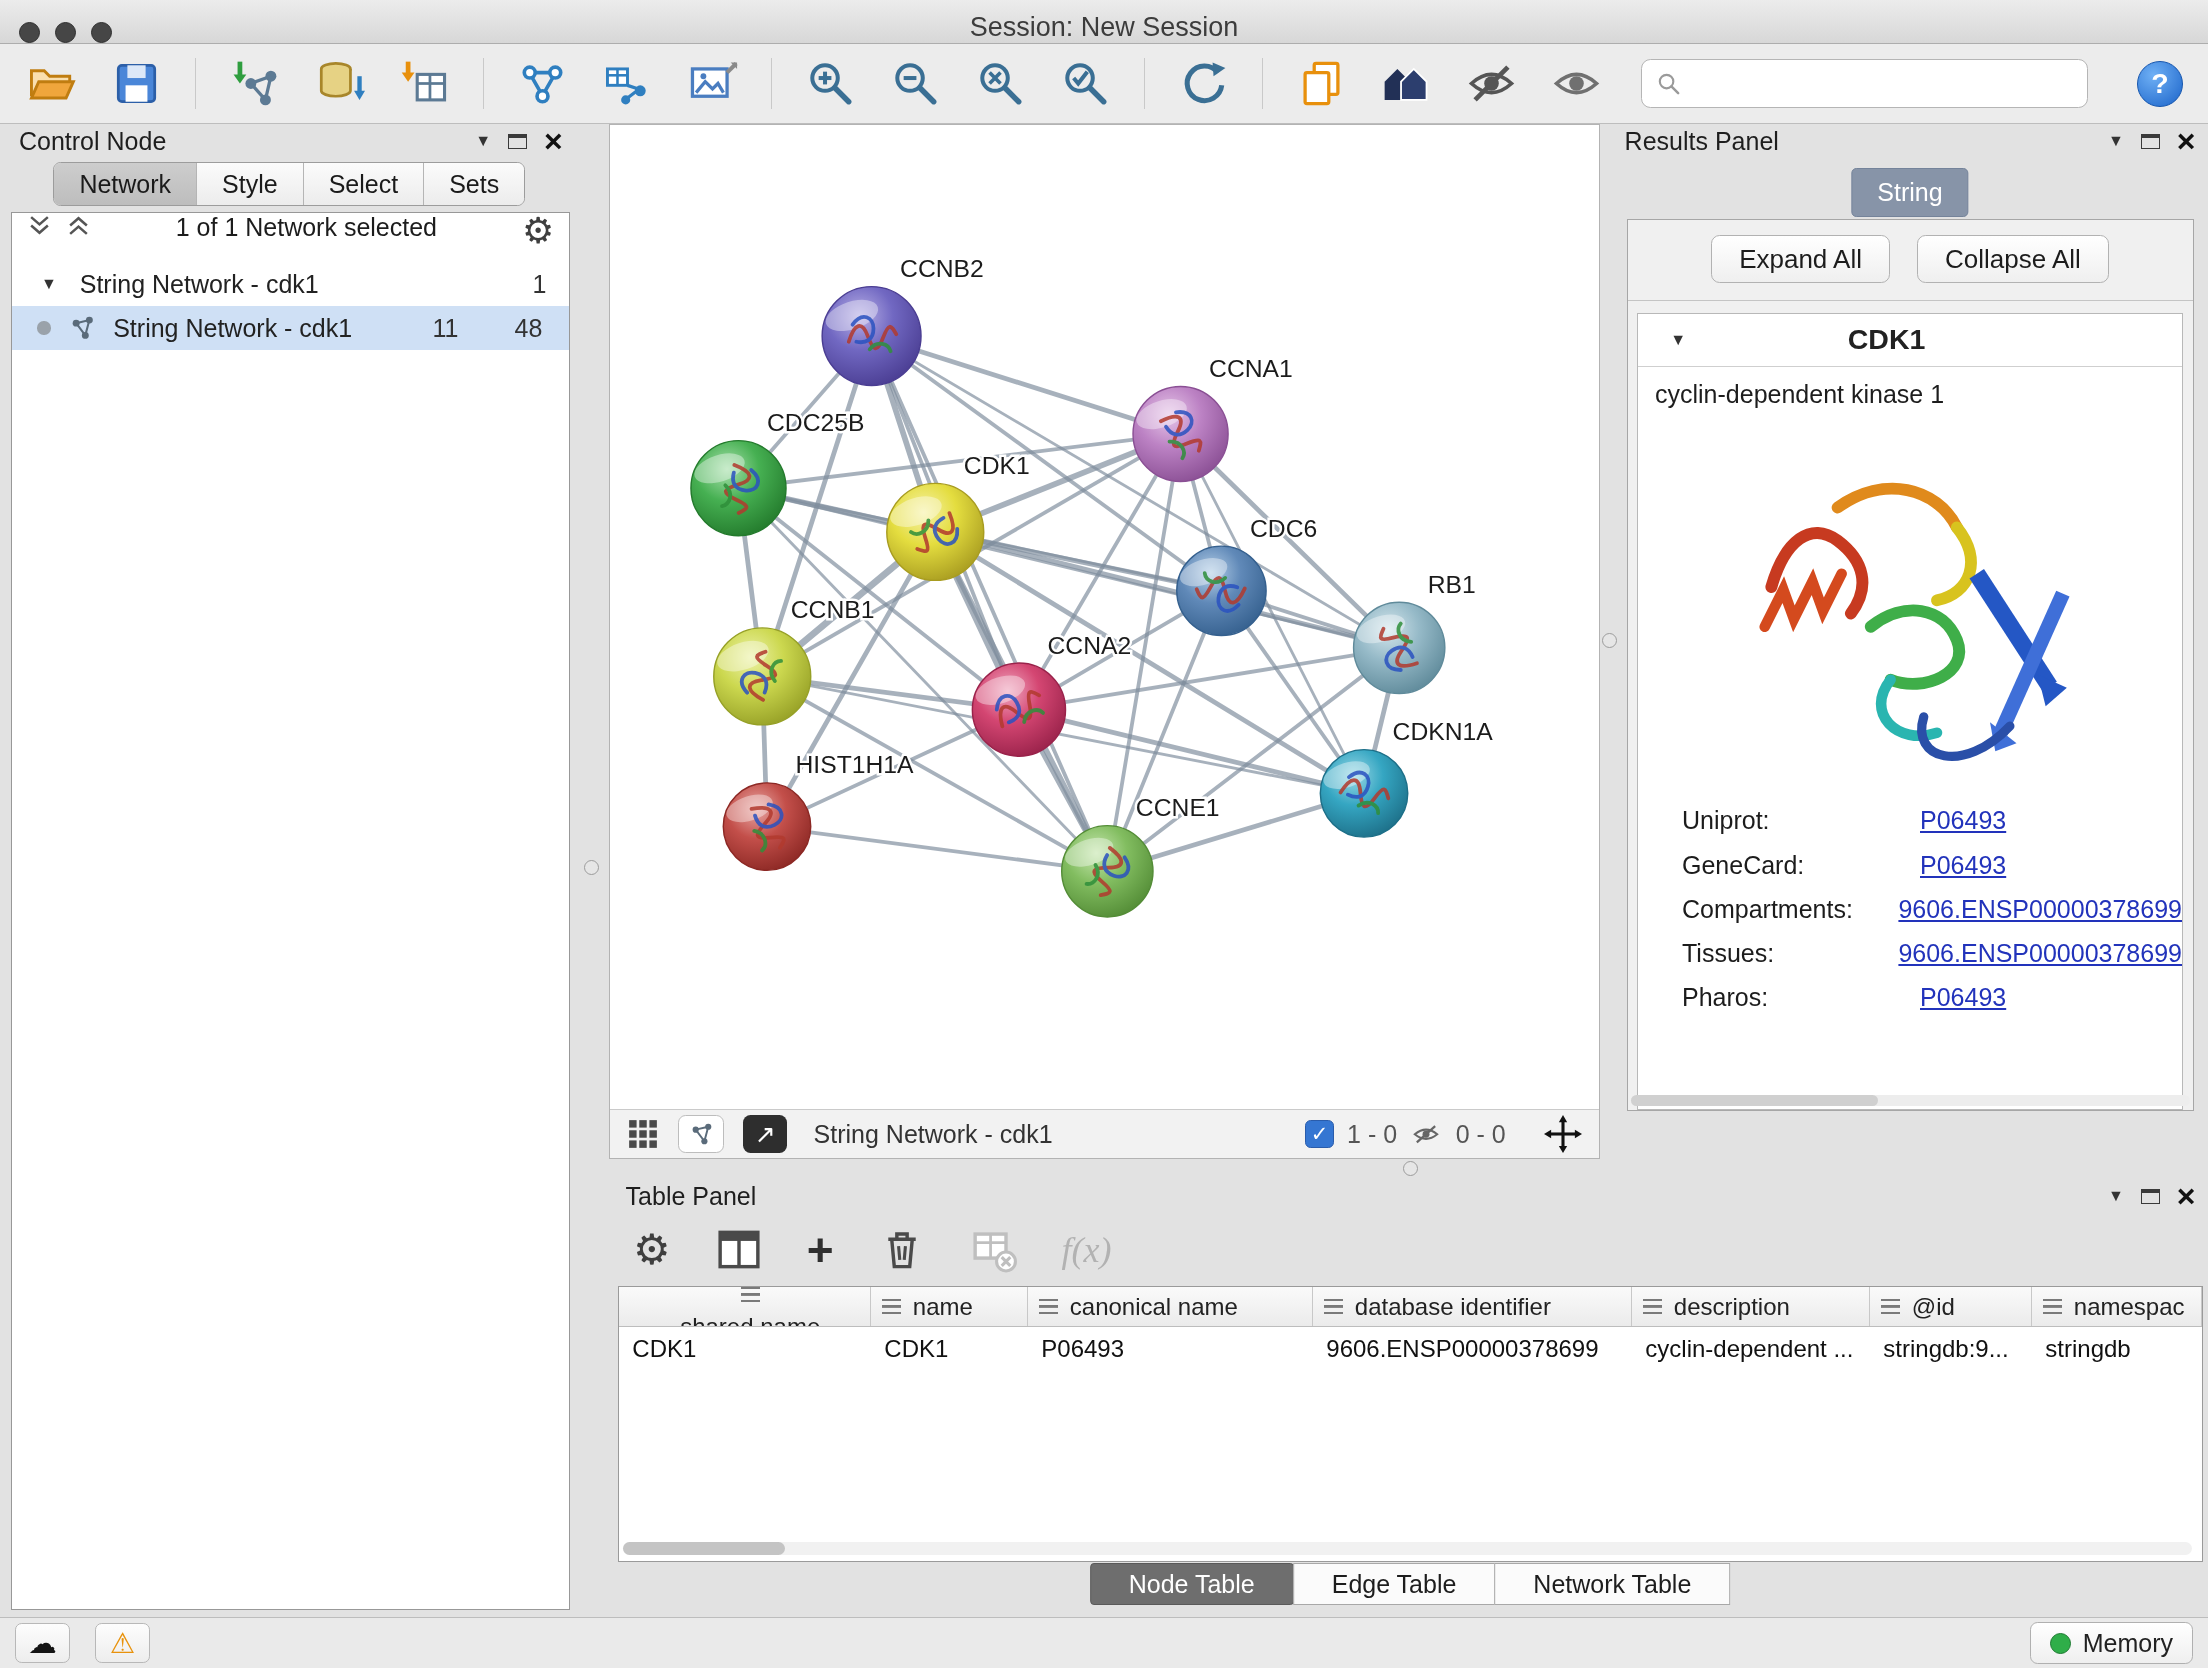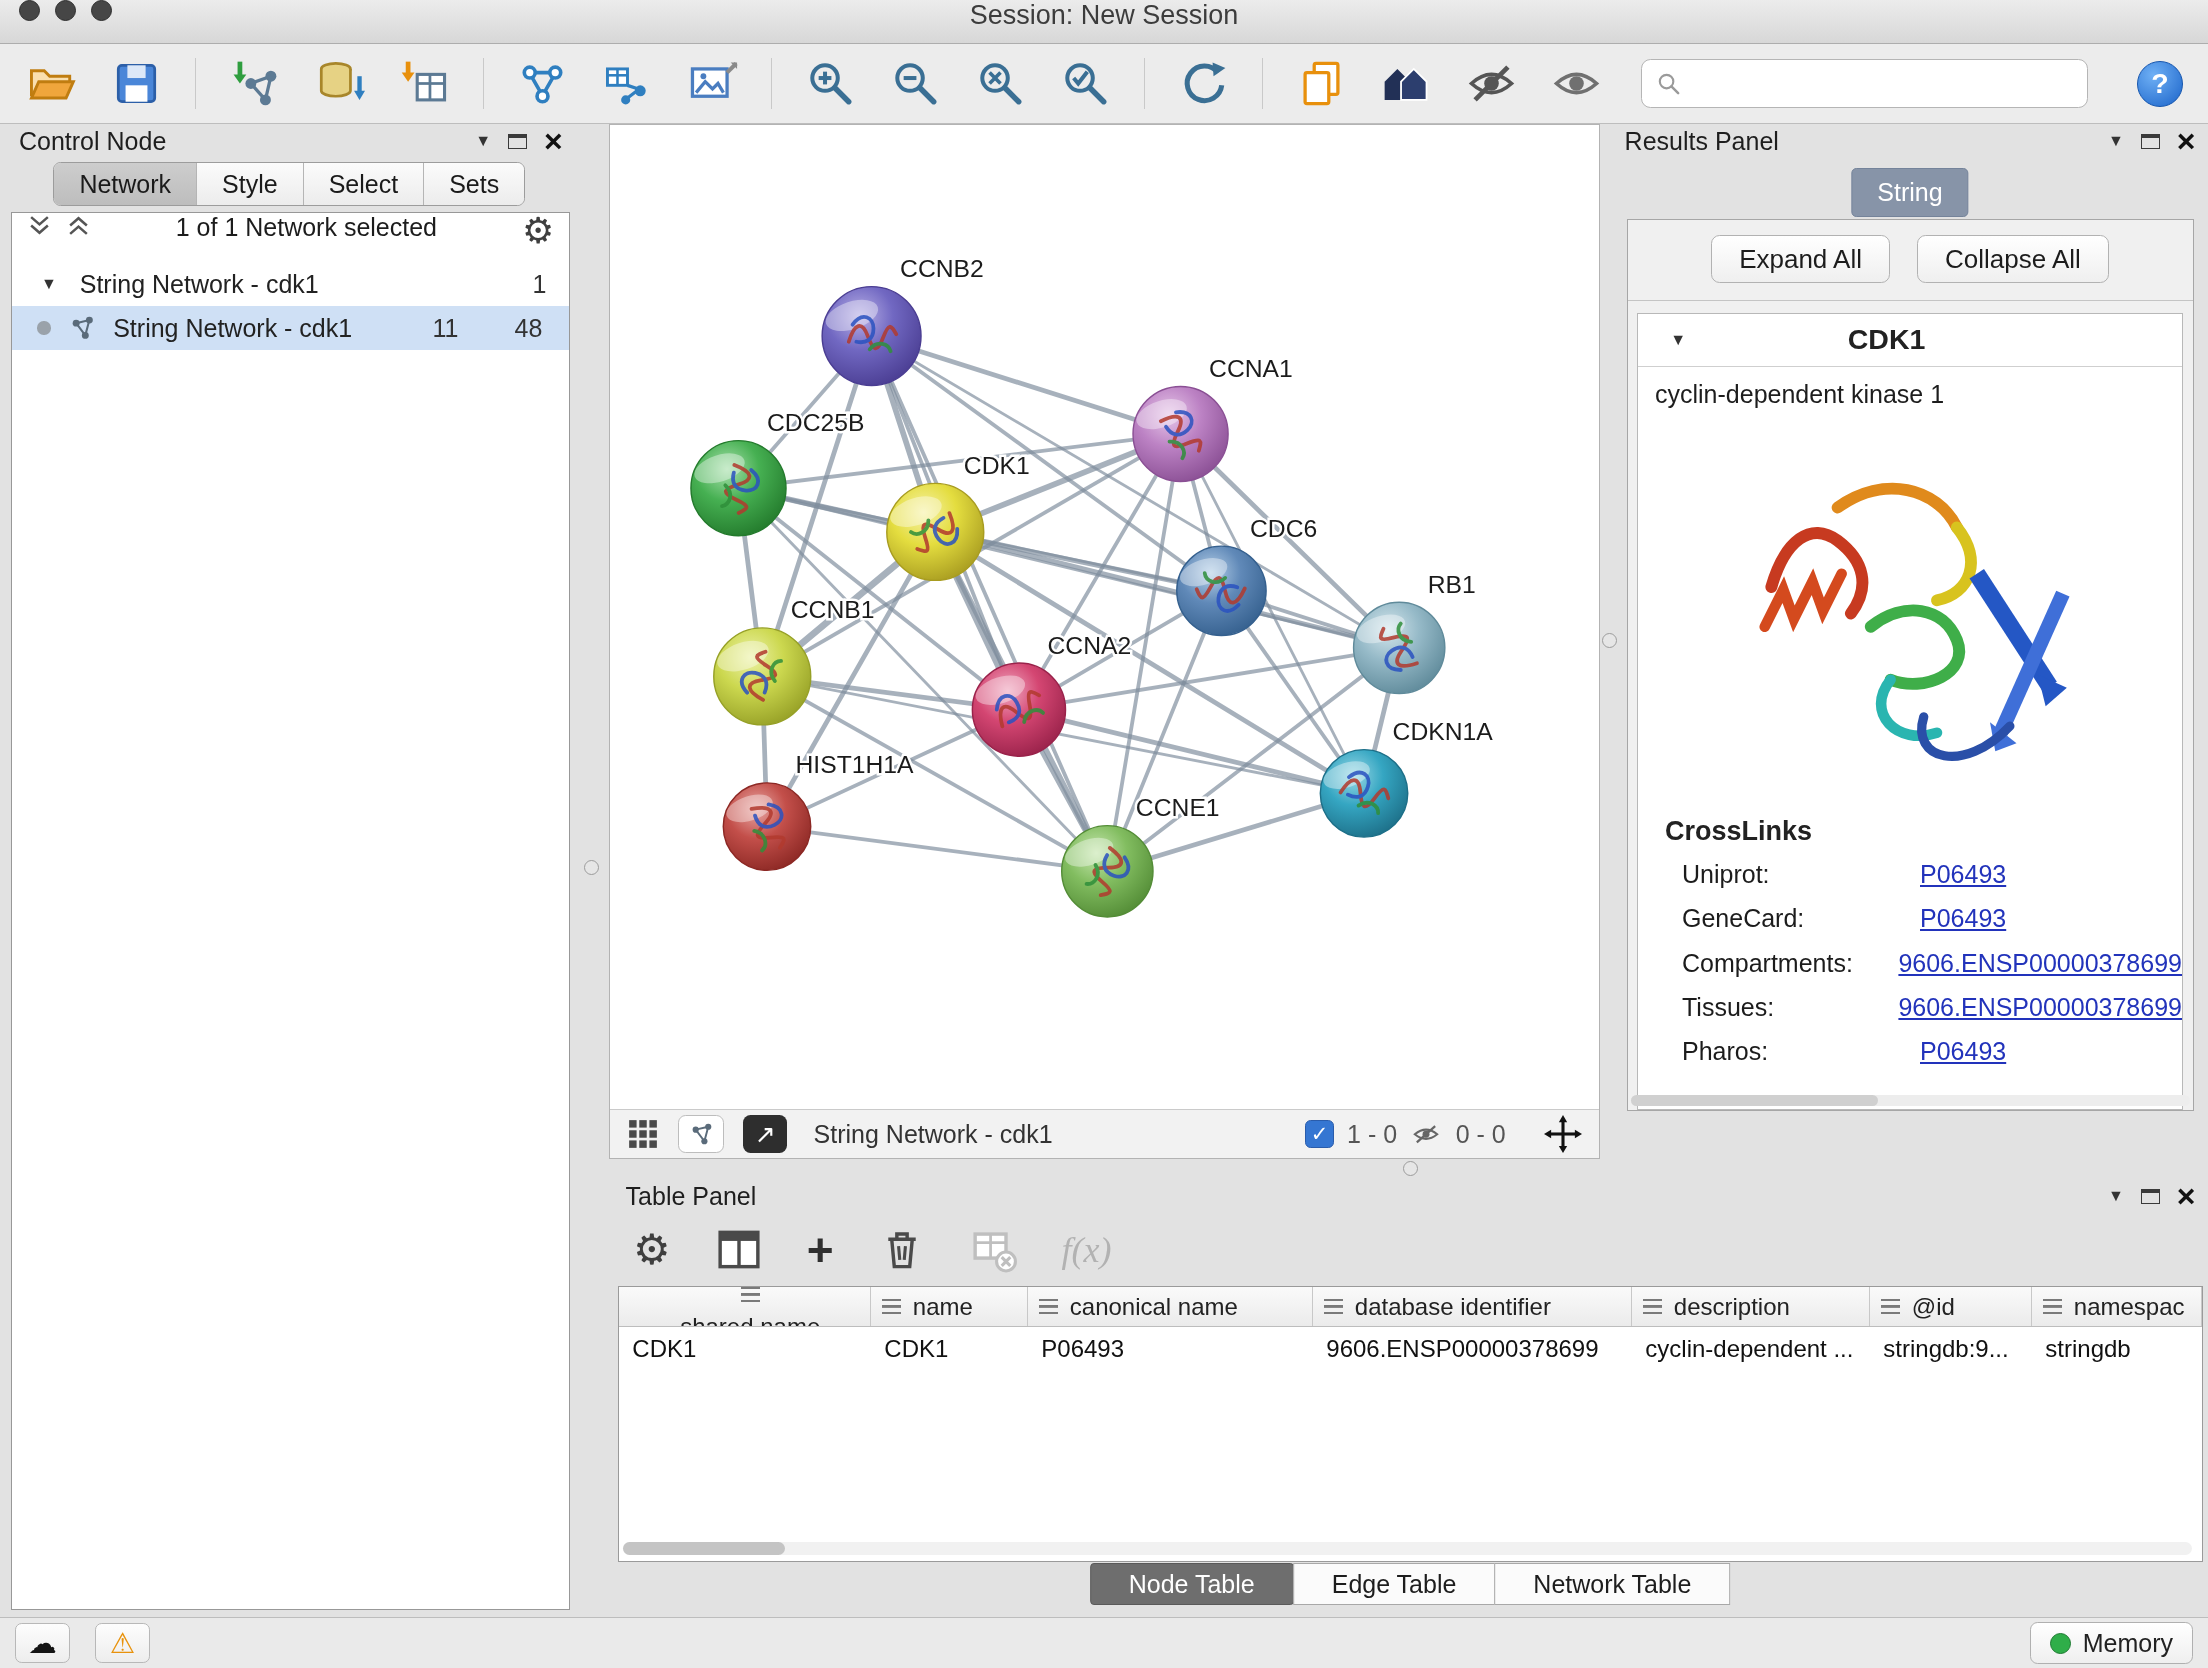--- a/index.html
+++ b/index.html
@@ -3,21 +3,21 @@
 <meta charset="utf-8">
 <style>
   *{box-sizing:border-box;margin:0;padding:0}
   html,body{width:2208px;height:1668px;overflow:hidden}
   body{font-family:"Liberation Sans","DejaVu Sans",sans-serif;background:#e2e2e2;color:#222;font-size:25px}
   #app{position:relative;width:2208px;height:1668px;background:#e2e2e2}
 
   
   .titlebar{position:absolute;left:0;top:0;width:2208px;height:44px;
     background:linear-gradient(#ececec,#d7d7d7);border-bottom:1px solid #adadad;
-    display:flex;align-items:flex-start}
+    display:flex;align-items:flex-end}
   .lights{display:flex;gap:15px;margin-left:19px}
   .light{width:21px;height:21px;border-radius:50%;background:#464646;border:1px solid #2e2e2e}
   .win-title{position:absolute;left:0;right:0;text-align:center;font-size:27px;color:#3c3c3c}
 
   
   .toolbar{position:absolute;left:0;top:44px;width:2208px;height:80px;background:#ececec;
     border-bottom:1px solid #bdbdbd;display:flex;align-items:center;padding:0 25px;gap:32px}
   .tbtn{width:53px;height:53px;display:flex;align-items:center;justify-content:center;flex:0 0 auto;cursor:default}
   .tbtn svg{width:51px;height:51px}
   .tdiv{width:1px;height:51px;background:#c9c9c9;flex:0 0 auto}
@@ -610,21 +610,20 @@
           <path d="M95 60 C130 35 170 45 185 75" fill="none" stroke="#e08a1c" stroke-width="9" stroke-linecap="round"></path>
           <path d="M185 75 C205 100 195 125 170 130" fill="none" stroke="#d8c31e" stroke-width="9" stroke-linecap="round"></path>
           <path d="M120 150 C145 130 175 135 185 160 S 160 200 135 190" fill="none" stroke="#3fae49" stroke-width="9" stroke-linecap="round"></path>
           <path d="M135 190 C115 215 140 240 170 230" fill="none" stroke="#2ab5b0" stroke-width="8" stroke-linecap="round"></path>
           <path d="M200 110 L255 195" fill="none" stroke="#2457c5" stroke-width="13"></path>
           <polygon points="246,186 268,196 252,210" fill="#2457c5"></polygon>
           <path d="M265 125 L218 230" fill="none" stroke="#3f6fd8" stroke-width="11"></path>
           <polygon points="210,222 230,238 214,244" fill="#3f6fd8"></polygon>
           <path d="M225 225 C190 262 150 250 160 218" fill="none" stroke="#2a4fa8" stroke-width="7" stroke-linecap="round"></path>
         </svg>
-        <div class="cl-head">CrossLinks</div>
         <div id="crosslink-rows">
             <div class="cl-row">
               <span class="cl-label">Uniprot:</span>
               <a class="cl-link" href="#">P06493</a>
             </div>
             <div class="cl-row">
               <span class="cl-label">GeneCard:</span>
               <a class="cl-link" href="#">P06493</a>
             </div>
             <div class="cl-row">

